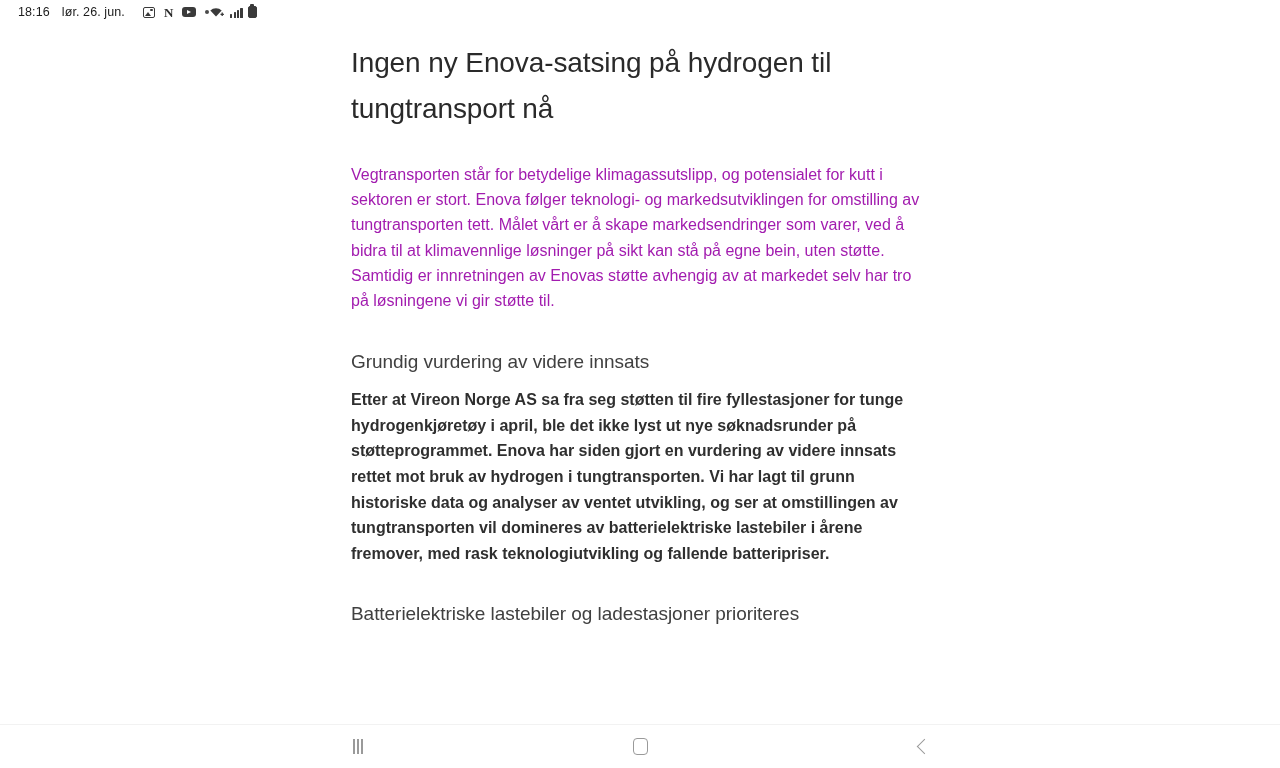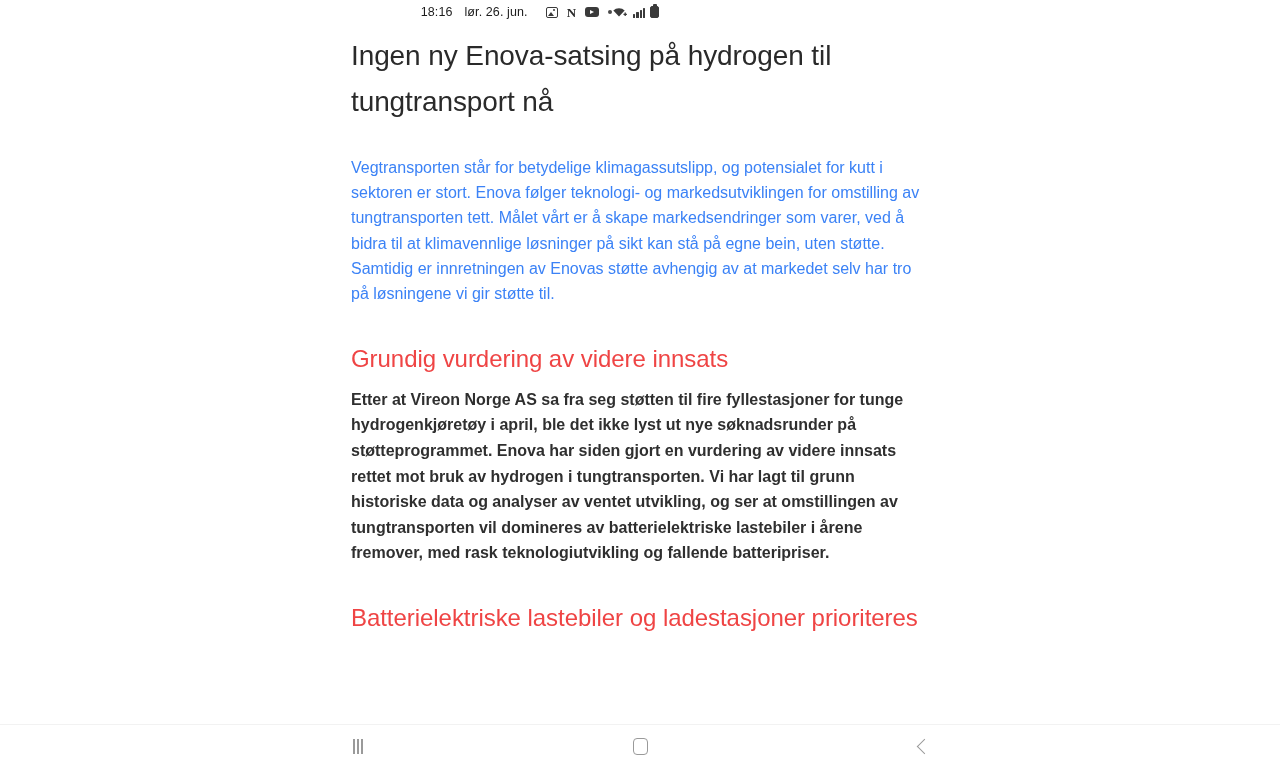--- a/index.html
+++ b/index.html
@@ -20,21 +20,21 @@
   }
 
   
   .status-bar {
     position: absolute;
     top: 0; left: 0;
     width: 1076px;
     height: 24px;
     display: flex;
     align-items: center;
-    justify-content: center;
+    justify-content: flex-start;
     padding: 0 14px 0 18px;
     background: #ffffff;
     z-index: 20;
   }
   .status-left {
     display: flex;
     align-items: center;
     gap: 0;
   }
   .status-clock {
@@ -144,21 +144,21 @@
     top: -3.2px; left: 50%;
     transform: translateX(-50%);
     width: 4px; height: 2px;
     background: #3a3a3a;
     border-radius: 1px 1px 0 0;
   }
 
   
   .content-area {
     position: absolute;
-    top: 24px; left: 0;
+    top: 31px; left: 0;
     width: 1280px;
     height: 700px;
     overflow: hidden;
     background: #ffffff;
   }
   .article {
     width: 578px;
     margin: 0 auto;
     padding-top: 9px;
     color: #222222;
@@ -173,28 +173,28 @@
   .lead {
     font-size: 17.5px;
     line-height: 1.55;
     color: #2d2d2d;
     margin-top: 42px;
     font-weight: 400;
   }
   .body-par {
     font-size: 16px;
     line-height: 1.58;
-    color: #3b82f6;
+    color: #a21caf;
     margin-top: 29px;
     font-weight: 400;
   }
   .sub-head {
-    font-size: 24px;
-    font-weight: 400;
-    color: #ef4444;
+    font-size: 19px;
+    font-weight: 400;
+    color: #404040;
     margin-top: 36px;
     line-height: 1.3;
     letter-spacing: -0.05px;
   }
   .sub-par {
     font-size: 16px;
     line-height: 1.6;
     color: #2f2f2f;
     margin-top: 13px;
     font-weight: 700;

